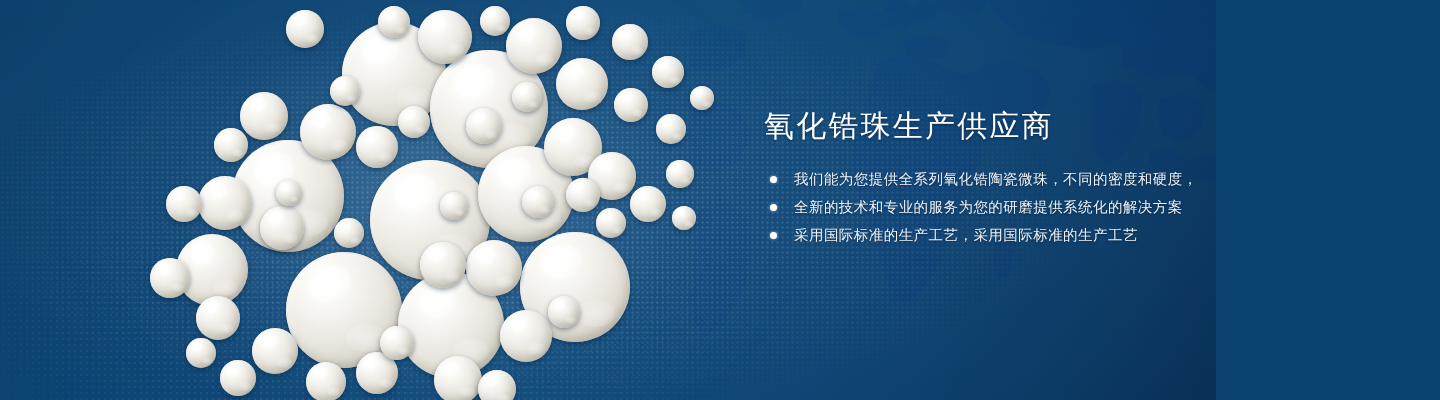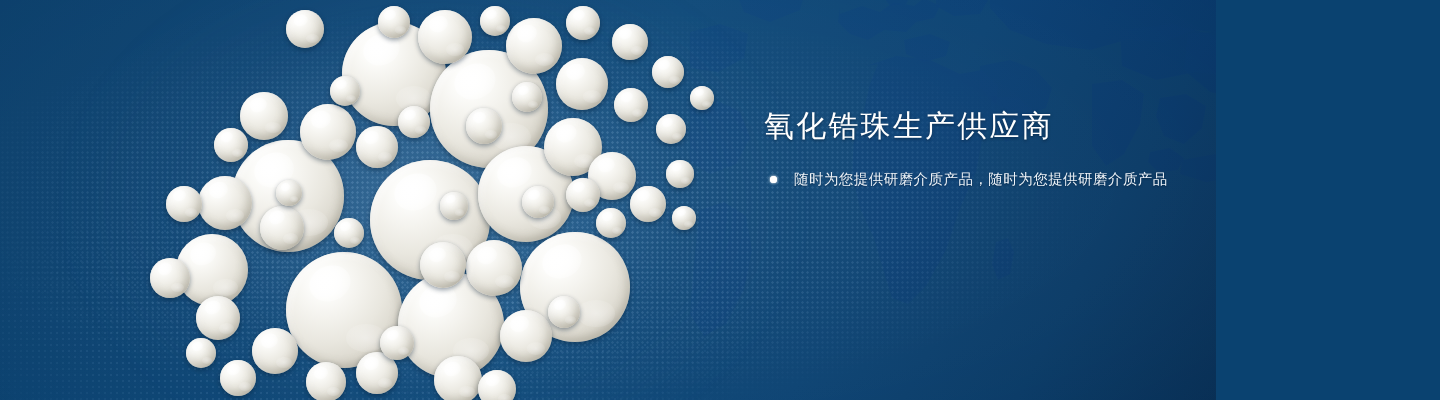--- a/index.html
+++ b/index.html
@@ -300,21 +300,26 @@
     <span class="bead" style="left:690px;top:86px;width:24px;height:24px;"></span>
     <span class="bead" style="left:672px;top:206px;width:24px;height:24px;"></span>
   </div>
 
   <div class="copy">
     <h1 class="headline">氧化锆珠生产供应商</h1>
 
     <ul class="bullets">
       <li class="bullet">
         <span class="dot"></span>
+        <span>我们能为您提供全系列氧化锆陶瓷微珠，不同的密度和硬度，</span>
       </li>
       <li class="bullet">
         <span class="dot"></span>
-        <span>随时为您提供研磨介质产品，随时为您提供研磨介质产品</span>
+        <span>全新的技术和专业的服务为您的研磨提供系统化的解决方案</span>
+      </li>
+      <li class="bullet">
+        <span class="dot"></span>
+        <span>采用国际标准的生产工艺，采用国际标准的生产工艺</span>
       </li>
     </ul>
   </div>
 
 </div>
 
 </body></html>

